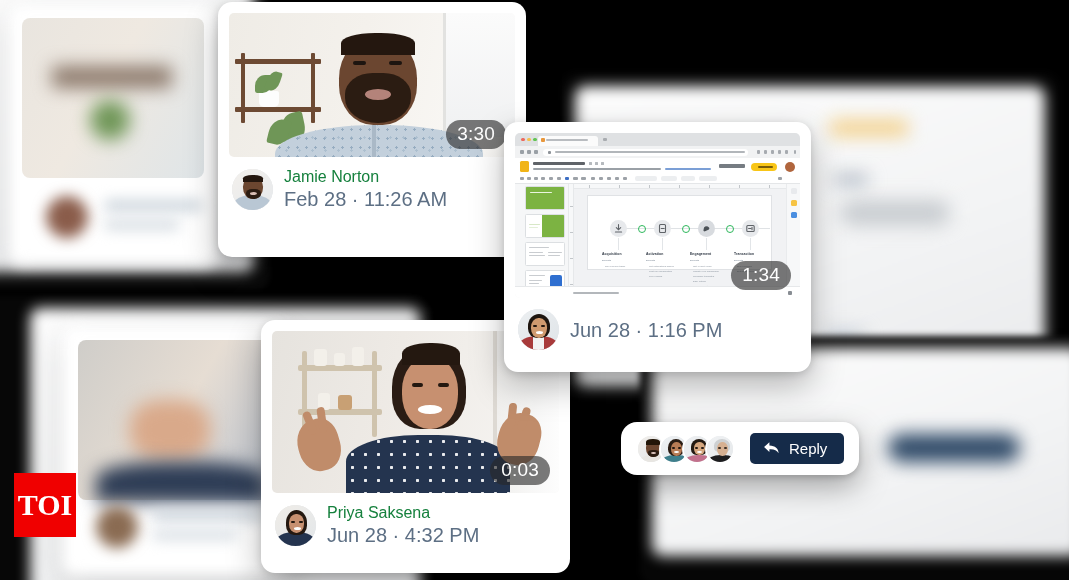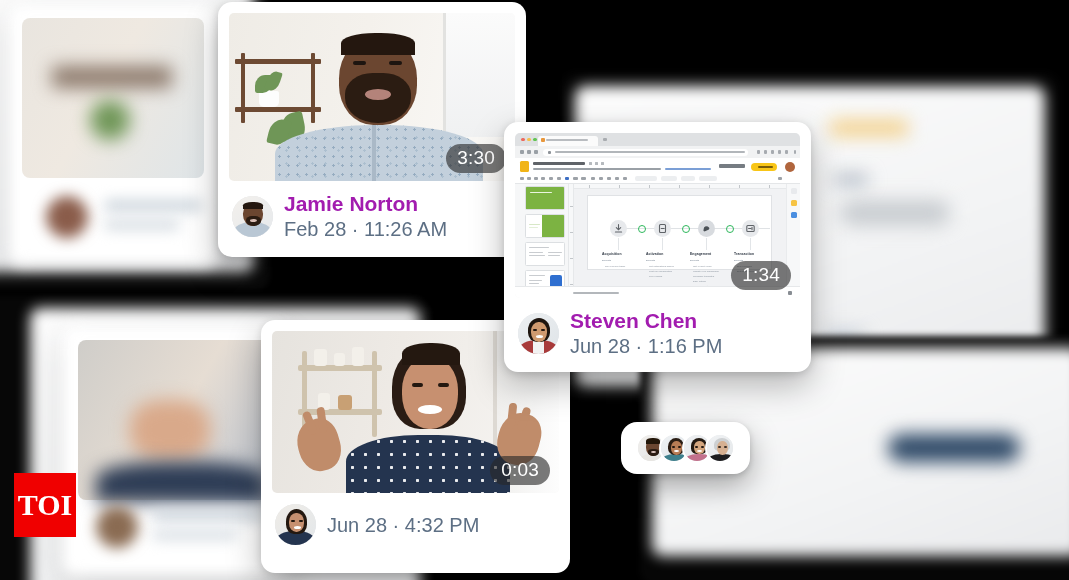--- a/index.html
+++ b/index.html
@@ -74,23 +74,23 @@
   .meta-avatar {
     width:41px; height:41px;
     border-radius:50%;
     flex:0 0 41px;
     overflow:hidden;
     position:relative;
     background:#dfe2e6;
   }
   .meta-text { display:flex; flex-direction:column; gap:1px; min-width:0; }
   .meta-name {
-    font-size:21px;
-    color:#a21caf;
-    font-weight:700;
+    font-size:16px;
+    color:#15803d;
+    font-weight:400;
     line-height:1.12;
     white-space:nowrap;
   }
   .meta-sub {
     font-size:20px;
     color:#5d6f84;
     font-weight:400;
     line-height:1.2;
     white-space:nowrap;
   }
@@ -294,21 +294,21 @@
     <div class="bg-circle" style="left:96px; top:506px; width:42px; height:42px; background:#8a6b52; filter:blur(7px);"></div>
     <div class="bg-bar" style="left:152px; top:510px; width:112px; height:11px; background:#ccd4dc; filter:blur(7px);"></div>
     <div class="bg-bar" style="left:152px; top:530px; width:86px; height:10px; background:#d6dce2; filter:blur(7px);"></div>
 
     <div class="bg-device" style="left:640px; top:336px; width:450px; height:250px; background:#060606; border-radius:16px; filter:blur(3px);"></div>
     <div class="bg-screen" style="left:652px; top:348px; width:430px; height:208px;"></div>
     <div class="bg-layer" style="left:888px; top:434px; width:132px; height:28px; background:#2e4967; border-radius:14px;"></div>
   </div>
 
   <div class="rec-card" style="left:218px; top:2px; width:308px; height:255px;">
-    <div class="thumb-wrap" style="height:168px;">
+    <div class="thumb-wrap" style="height:144px;">
       <div class="photo">
         <div class="p-el jamie-bg"></div>
         <div class="p-el jamie-window" style="left:214px; top:0; width:72px; height:124px;"></div>
         <div class="p-el" style="left:214px; top:0; width:3px; height:124px; background:#e2e2e0;"></div>
         <div class="p-el jamie-shelf" style="left:6px; top:46px; width:86px; height:5px;"></div>
         <div class="p-el jamie-shelf" style="left:6px; top:94px; width:86px; height:5px;"></div>
         <div class="p-el jamie-shelf" style="left:12px; top:40px; width:4px; height:70px;"></div>
         <div class="p-el jamie-shelf" style="left:82px; top:40px; width:4px; height:70px;"></div>
         <div class="p-el jamie-pot" style="left:30px; top:78px; width:20px; height:16px;"></div>
         <div class="p-el jamie-leaf" style="left:26px; top:62px; width:17px; height:18px;"></div>
@@ -379,20 +379,21 @@
       <div class="meta-avatar">
         <div class="fa fa-bg" style="background:linear-gradient(140deg,#efece7,#e3e7ea);"></div>
         <div class="fa fa-body" style="left:1px; top:27px; width:39px; height:20px; background:#24344f;"></div>
         <div class="fa" style="left:11px; top:5px; width:21px; height:25px; background:#241810; border-radius:50% 50% 38% 38%;"></div>
         <div class="fa fa-head" style="left:14px; top:9px; width:15px; height:19px; background:#c79070;"></div>
         <div class="fa" style="left:16px; top:16px; width:4px; height:2px; background:#241810; border-radius:1px;"></div>
         <div class="fa" style="left:24px; top:16px; width:4px; height:2px; background:#241810; border-radius:1px;"></div>
         <div class="fa" style="left:19px; top:22px; width:7px; height:3px; background:#fff; border-radius:50%;"></div>
       </div>
       <div class="meta-text">
+        <div class="meta-name">Priya Saksena</div>
         <div class="meta-sub">Jun 28 · 4:32 PM</div>
       </div>
     </div>
   </div>
 
   <div class="rec-card" style="left:504px; top:122px; width:307px; height:250px;">
     <div class="thumb-wrap" style="height:165px;">
       <div class="browser">
 
         <div class="bw-tabbar"></div>
@@ -573,21 +574,20 @@
         <div class="fa fa-bg" style="background:linear-gradient(140deg,#eceff1,#dfe4e8);"></div>
         <div class="fa fa-body" style="left:1px; top:27px; width:39px; height:20px; background:#a83a3a;"></div>
         <div class="fa" style="left:15px; top:27px; width:11px; height:20px; background:#f2f2f2;"></div>
         <div class="fa" style="left:10px; top:5px; width:22px; height:24px; background:#1d150f; border-radius:50% 50% 40% 40%;"></div>
         <div class="fa fa-head" style="left:13px; top:9px; width:16px; height:20px; background:#cf9a6f;"></div>
         <div class="fa" style="left:15px; top:16px; width:4px; height:2px; background:#241810; border-radius:1px;"></div>
         <div class="fa" style="left:23px; top:16px; width:4px; height:2px; background:#241810; border-radius:1px;"></div>
         <div class="fa" style="left:18px; top:22px; width:7px; height:3px; background:#fff; border-radius:50%;"></div>
       </div>
       <div class="meta-text">
-        <div class="meta-name">Steven Chen</div>
         <div class="meta-sub">Jun 28 · 1:16 PM</div>
       </div>
     </div>
   </div>
 
   <div class="reply-widget" style="left:621px; top:422px;">
     <div class="avatar-stack">
       <div class="av">
         <div class="fa fa-bg" style="background:linear-gradient(140deg,#f1eeea,#e4e7ea);"></div>
         <div class="fa fa-body" style="left:1px; top:19px; width:28px; height:14px; background:#e8e6e2;"></div>
@@ -616,19 +616,27 @@
       </div>
       <div class="av">
         <div class="fa fa-bg" style="background:linear-gradient(140deg,#f0f2f4,#e5e8ea);"></div>
         <div class="fa fa-body" style="left:0px; top:19px; width:30px; height:14px; background:#1d1d1f;"></div>
         <div class="fa" style="left:7px; top:3px; width:16px; height:13px; background:#cdd0d2; border-radius:50% 50% 30% 30%;"></div>
         <div class="fa fa-head" style="left:10px; top:6px; width:11px; height:14px; background:#d6b091;"></div>
         <div class="fa" style="left:11px; top:11px; width:3px; height:2px; background:#3b2f26; border-radius:1px;"></div>
         <div class="fa" style="left:17px; top:11px; width:3px; height:2px; background:#3b2f26; border-radius:1px;"></div>
       </div>
     </div>
+    <button class="reply-btn">
+      <span>
+        <svg width="17" height="15" viewBox="0 0 17 15" fill="none">
+          <path d="M6.4 1.2L1.1 6.1l5.3 4.9V8.2c4.6-.3 7.4 1 9.2 4-.3-4.6-3.2-7.3-9.2-7.6V1.2z" fill="#ffffff"></path>
+        </svg>
+      </span>
+      <span>Reply</span>
+    </button>
   </div>
 
   <div class="toi">
     <span>TOI</span>
   </div>
 
 </div>
 
 </body></html>

